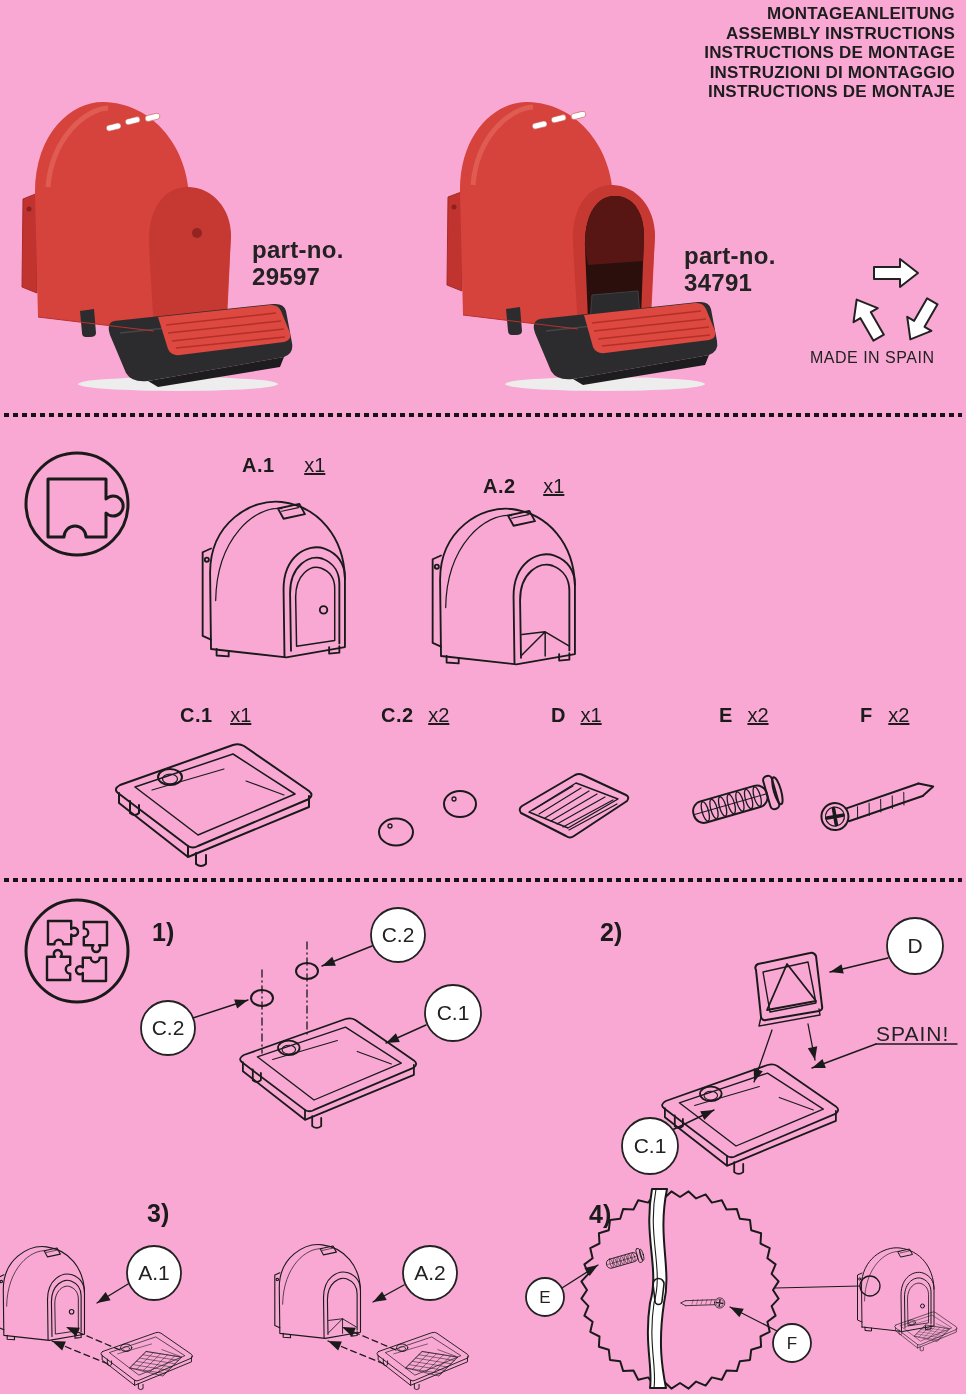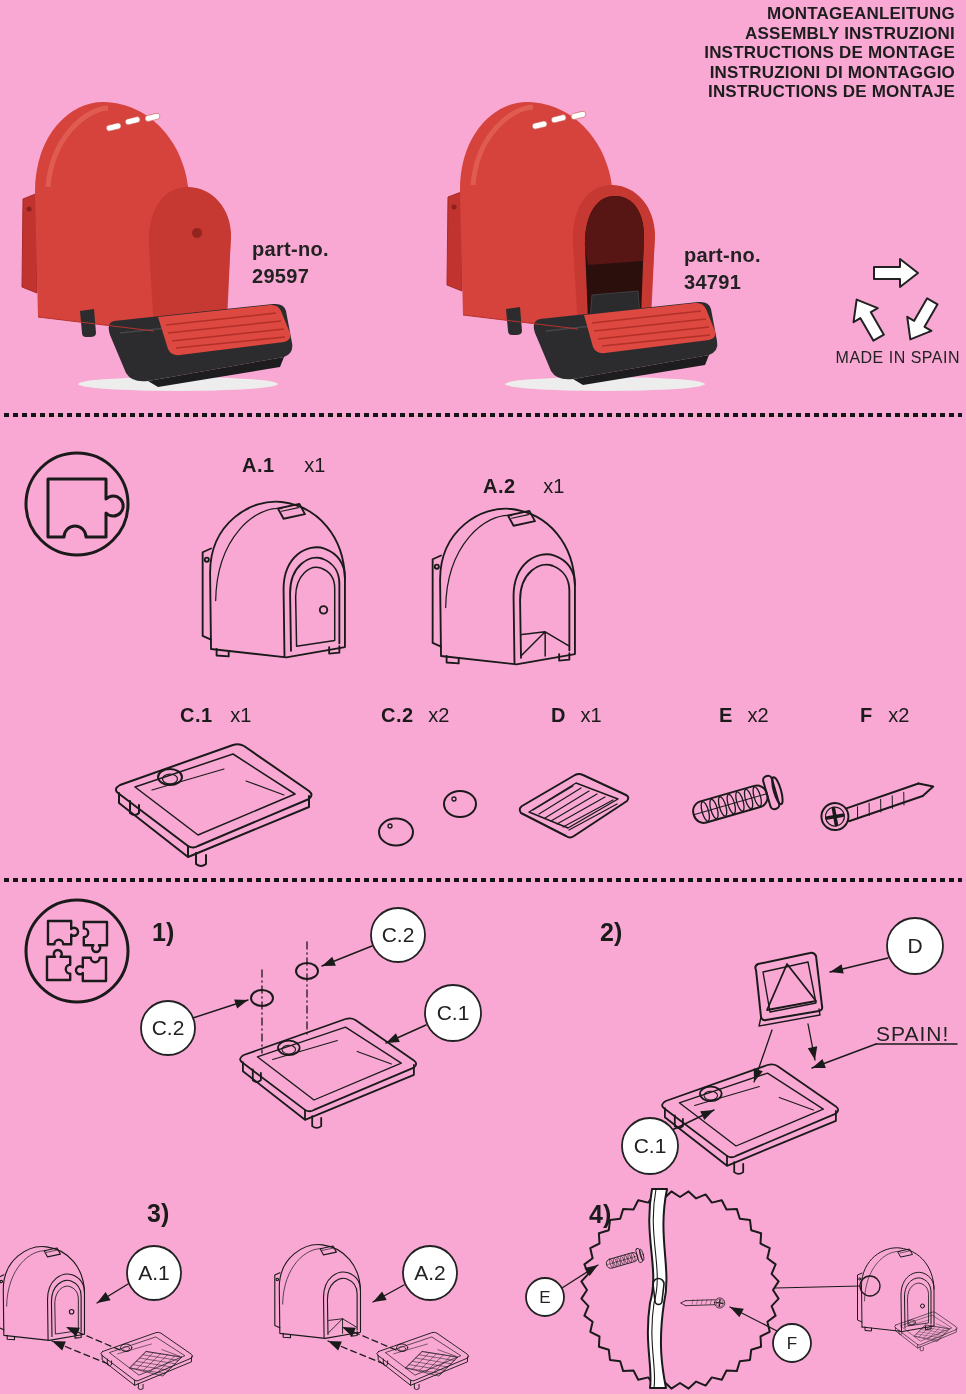--- a/index.html
+++ b/index.html
@@ -1,26 +1,26 @@
 <!DOCTYPE html>
 <html><head>
 <meta charset="utf-8">
 <style>
   html,body{margin:0;padding:0;background:#fff;}
   .page{position:relative;width:966px;height:1394px;background:#f9a8d4;overflow:hidden;
         font-family:"Liberation Sans",sans-serif;color:#111;}
   .hdr{position:absolute;top:4px;right:11px;text-align:right;font-weight:bold;
        font-size:17px;line-height:19.5px;letter-spacing:.2px;color:#1d1d1d;}
-  .partno{position:absolute;font-weight:bold;font-size:20px;line-height:27px;color:#222;letter-spacing:.3px;}
-  .mis{position:absolute;font-size:16px;letter-spacing:.5px;color:#222;text-align:right;}
+  .partno{position:absolute;font-weight:bold;font-size:24px;line-height:27px;color:#222;letter-spacing:.3px;}
+  .mis{position:absolute;font-size:16px;letter-spacing:.5px;color:#222;text-align:left;}
   .divider{position:absolute;left:4px;width:958px;height:4px;
            background:repeating-linear-gradient(90deg,#141414 0 5px,transparent 5px 9px);}
   .plabel{position:absolute;font-size:20px;color:#1b1b1b;white-space:nowrap;}
   .plabel .pid{font-weight:bold;letter-spacing:.5px;}
-  .plabel .pqty{font-weight:normal;}
+  .plabel .pqty{font-weight:normal;text-decoration:underline;}
   .stepnum{position:absolute;font-weight:bold;font-size:25px;color:#1b1b1b;}
   .click{position:absolute;font-size:21px;letter-spacing:1px;color:#222;}
   svg{position:absolute;overflow:visible;}
   .ln{stroke:#1a1a1a;fill:none;stroke-width:2;stroke-linecap:round;stroke-linejoin:round;}
   .co{stroke:#222;stroke-width:1.8;fill:#fff;}
   .ct{font-family:"Liberation Sans",sans-serif;font-size:21px;fill:#222;}
   .cts{font-size:17px;}
 </style>
 </head>
 <body>
@@ -92,21 +92,21 @@
           <path d="M46,41 L44,53 M58,39.5 L56,52 M70,38 L68,50.5 M82,36.5 L80,49 M94,35 L92,47.5" stroke-width="1"></path>
         </g>
       </g>
       <path id="puzPiece" d="M26,30 L84,30 L84,50 A10,10 0 1 1 84,64 L84,88 L64,88 A11,11 0 0 0 42,88 L26,88 Z"></path>
       <path id="recArrow" d="M-21,-5 L5,-5 L5,-13 L23,1 L5,15 L5,7 L-21,7 Z"></path>
     </defs>
   </svg>
 
   <div class="hdr">
     <div>MONTAGEANLEITUNG</div>
-    <div>ASSEMBLY INSTRUZIONI</div>
+    <div>ASSEMBLY INSTRUCTIONS</div>
     <div>INSTRUCTIONS DE MONTAGE</div>
     <div>INSTRUZIONI DI MONTAGGIO</div>
     <div>INSTRUCTIONS DE MONTAJE</div>
   </div>
 
   <svg style="left:8px;top:95px" width="292" height="300" viewBox="0 0 292 300">
     <ellipse cx="170" cy="289" rx="100" ry="7" fill="#ededed"></ellipse>
     <path d="M30,98 L15,104 L14,192 L29,198 Z" fill="#c0332e" stroke="#a62b27" stroke-width="1"></path>
     <circle cx="21" cy="114" r="2.5" fill="#8c211d"></circle>
     <path d="M30,222 L27,100 C26,38 64,6 96,7 C142,8 178,48 181,100 C203,104 222,118 223,140 L219,228 L146,236 L30,222 Z" fill="#d6423c"></path>

